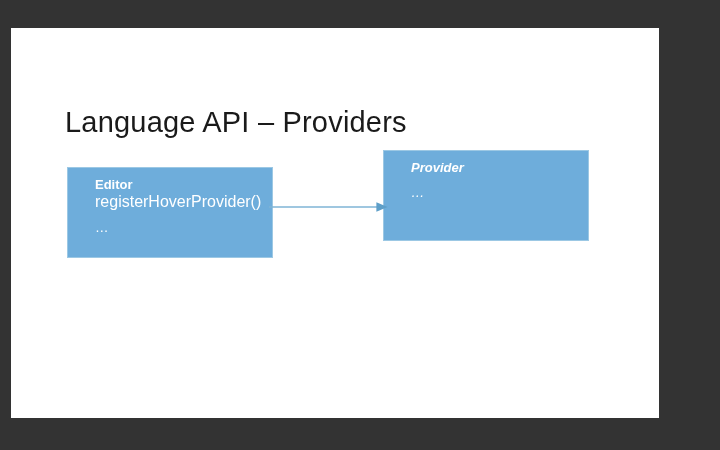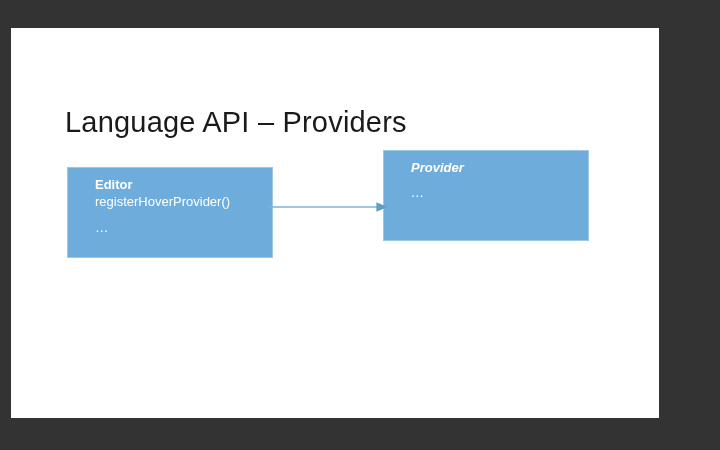--- a/index.html
+++ b/index.html
@@ -82,21 +82,21 @@
 
   .node-title {
     font-size: 13px;
     font-weight: bold;
     line-height: 16px;
     color: #ffffff;
     white-space: nowrap;
   }
 
   .node-method {
-    font-size: 13px;
+    font-size: 16px;
     font-weight: 400;
     line-height: 18px;
     color: #ffffff;
     white-space: nowrap;
   }
 
   .node-ellipsis {
     font-size: 13.5px;
     line-height: 18px;
     color: #ffffff;

